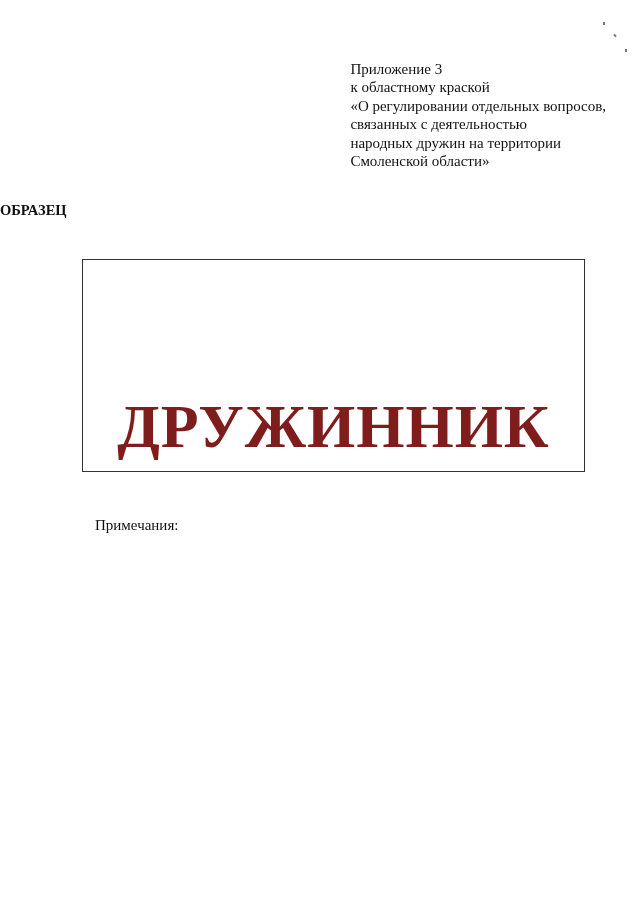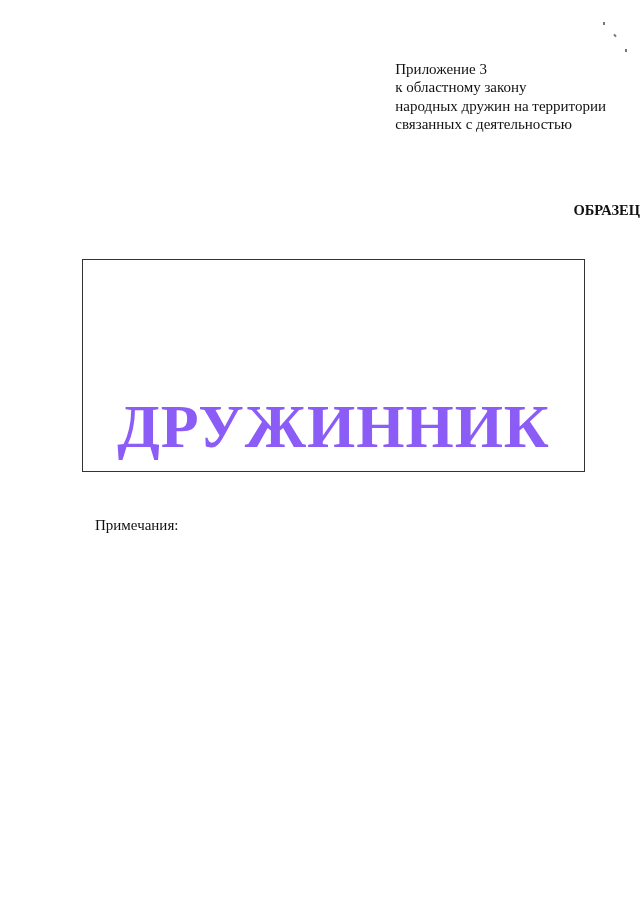--- a/index.html
+++ b/index.html
@@ -14,23 +14,23 @@
     .appendix {
       position: absolute;
       right: 34px;
       top: 60px;
       font-size: 15px;
       line-height: 18.4px;
     }
     .appendix div { white-space: nowrap; }
     .heading {
       position: absolute;
-      left: 0; right: 0;
+      left: 0; right: 9px;
       top: 201px;
-      text-align: right;
+      text-align: left;
       font-weight: bold;
       font-size: 14.5px;
       line-height: 18px;
     }
     .sample-box {
       position: absolute;
       left: 82px;
       top: 259px;
       width: 503px;
       height: 213px;
@@ -39,21 +39,21 @@
     }
     .sample-word {
       position: absolute;
       left: 0; right: 0;
       bottom: 14px;
       text-align: center;
       font-weight: bold;
       font-size: 62px;
       line-height: 62px;
       letter-spacing: 1px;
-      color: #8b5cf6;
+      color: #7f1d1d;
     }
     .notes {
       position: absolute;
       left: 55px;
       top: 516px;
       width: 582px;
       font-size: 15px;
       line-height: 18.7px;
     }
     .notes-title { padding-left: 40px; }
@@ -69,23 +69,25 @@
   </style>
 </head>
 <body>
 
 <div class="speck" style="left:603px;top:22px;"></div>
 <div class="speck" style="left:614px;top:34px;transform:rotate(-40deg);"></div>
 <div class="speck" style="left:625px;top:49px;"></div>
 
 <div class="appendix">
   <div>Приложение 3</div>
-  <div>к областному закону</div>
+  <div>к областному краской</div>
+  <div>«О регулировании отдельных вопросов,</div>
+  <div>связанных с деятельностью</div>
   <div>народных дружин на территории</div>
-  <div>связанных с деятельностью</div>
+  <div>Смоленской области»</div>
 </div>
 
 <div class="heading">
   <div>ОБРАЗЕЦ</div>
 </div>
 
 <div class="sample-box">
   <div class="sample-word">ДРУЖИННИК</div>
 </div>
 

